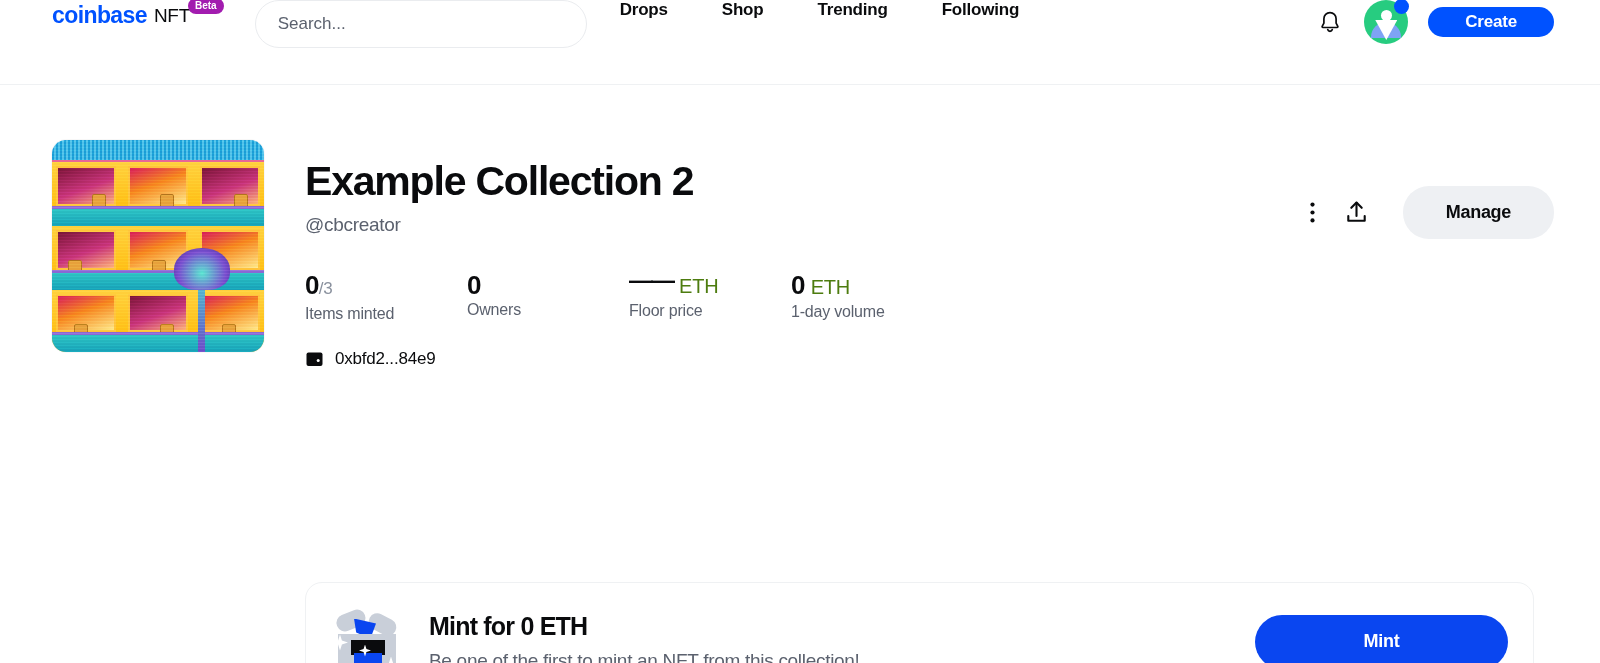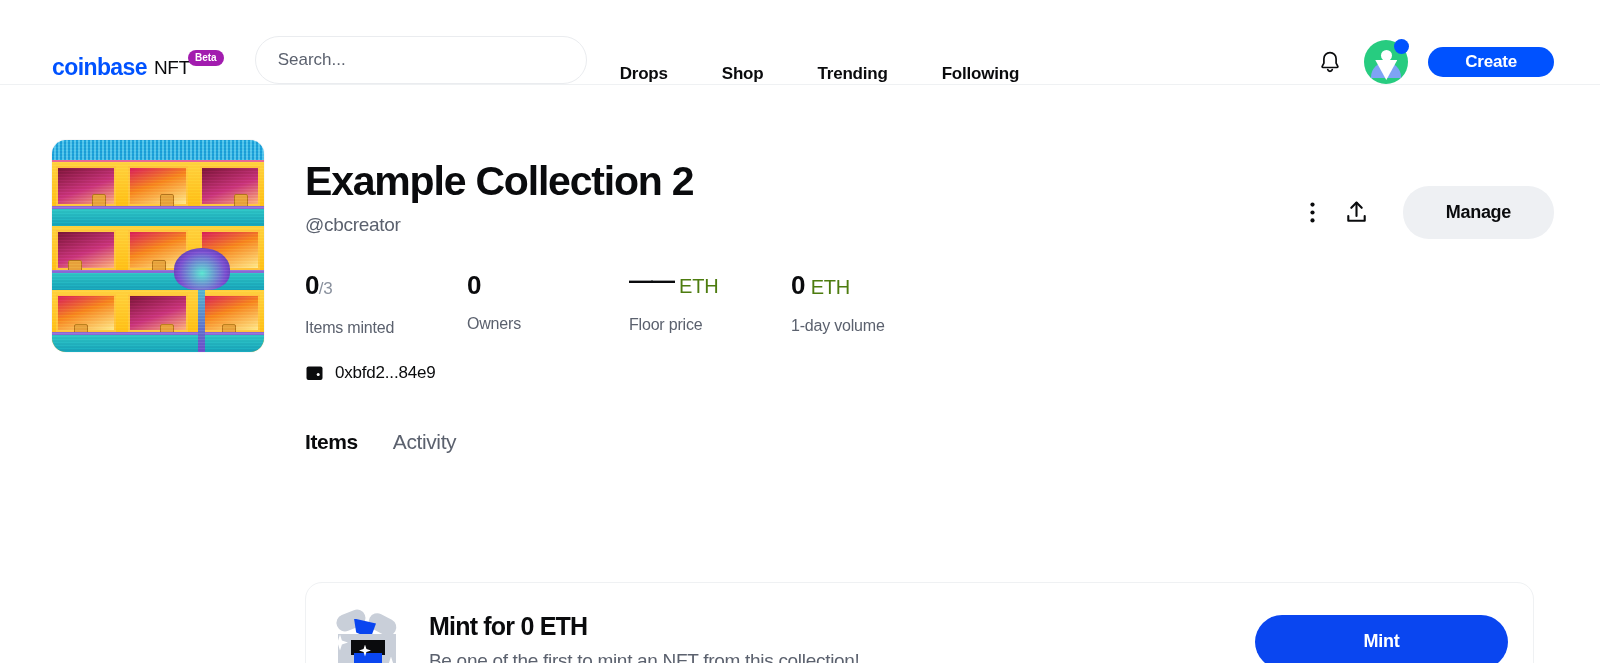--- a/index.html
+++ b/index.html
@@ -10,21 +10,21 @@
     font-family: "Liberation Sans", sans-serif;
     overflow: hidden;
     -webkit-font-smoothing: antialiased;
   }
 
   
   .header {
     height: 85px;
     width: 100%;
     display: flex;
-    align-items: flex-end;
+    align-items: flex-start;
     border-bottom: 1px solid #eff1f3;
     background: #fff;
     position: relative;
   }
   .logo-wrap {
     display: flex;
     align-items: flex-start;
     margin-left: 52px;
     height: 32px;
   }
@@ -269,21 +269,21 @@
     font-size: 24px;
     font-weight: 700;
     letter-spacing: -2px;
     color: #0a0b0d;
     position: relative;
     top: -5px;
   }
   .stat-label {
     font-size: 16px;
     color: #5b616e;
-    margin-top: 15px;
+    margin-top: 1px;
     letter-spacing: -0.2px;
   }
 
   .wallet-row {
     display: flex;
     align-items: center;
     gap: 11px;
     margin-top: 26px;
   }
   .wallet-addr {
@@ -555,24 +555,20 @@
     </div>
 
     <div class="wallet-row">
       <svg width="19" height="18" viewBox="0 0 19 18">
         <rect x="1.5" y="2.5" width="16" height="13.5" rx="2" fill="#0a0b0d"></rect>
         <circle cx="13.2" cy="10.6" r="1.5" fill="#ffffff"></circle>
       </svg>
       <span class="wallet-addr">0xbfd2...84e9</span>
     </div>
 
-    <div class="tabs">
-      <span class="tab active">Items</span>
-      <span class="tab inactive">Activity</span>
-    </div>
 
     <div class="actions">
       <div class="icon-btn">
         <svg width="5" height="21" viewBox="0 0 5 21">
           <circle cx="2.5" cy="2.6" r="2.1" fill="#0a0b0d"></circle>
           <circle cx="2.5" cy="10.5" r="2.1" fill="#0a0b0d"></circle>
           <circle cx="2.5" cy="18.4" r="2.1" fill="#0a0b0d"></circle>
         </svg>
       </div>
       <div class="icon-btn">

